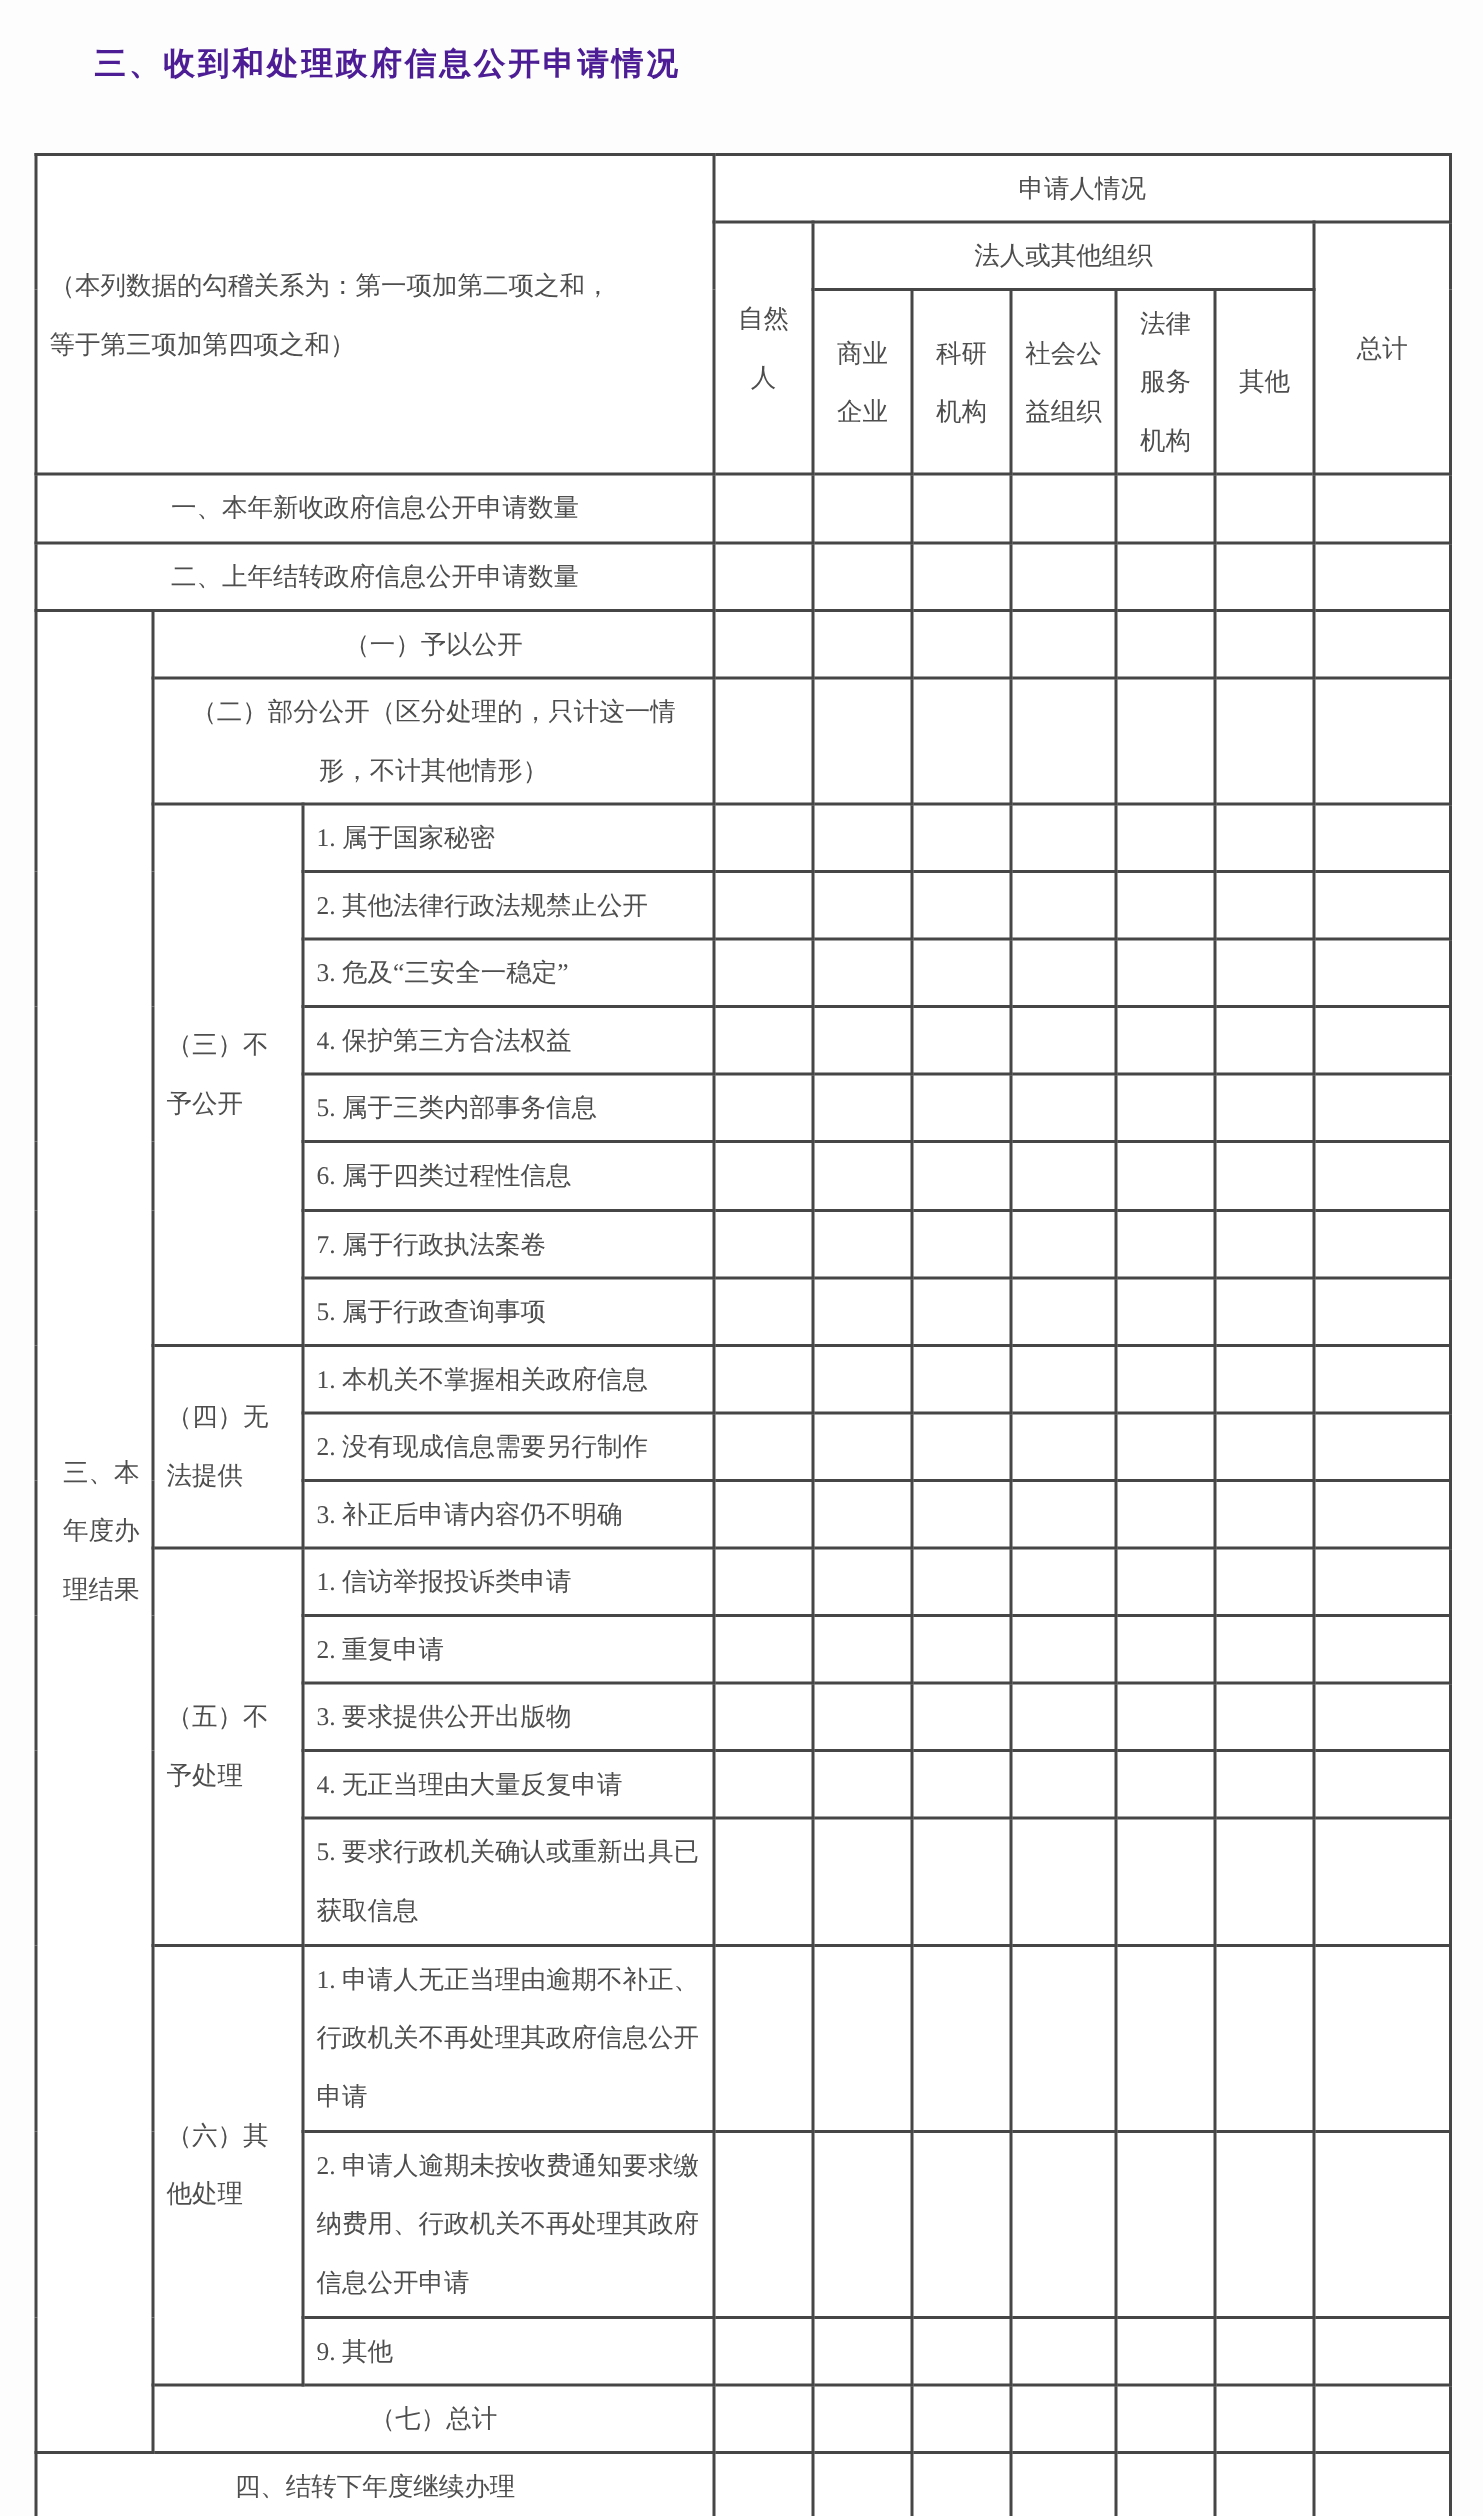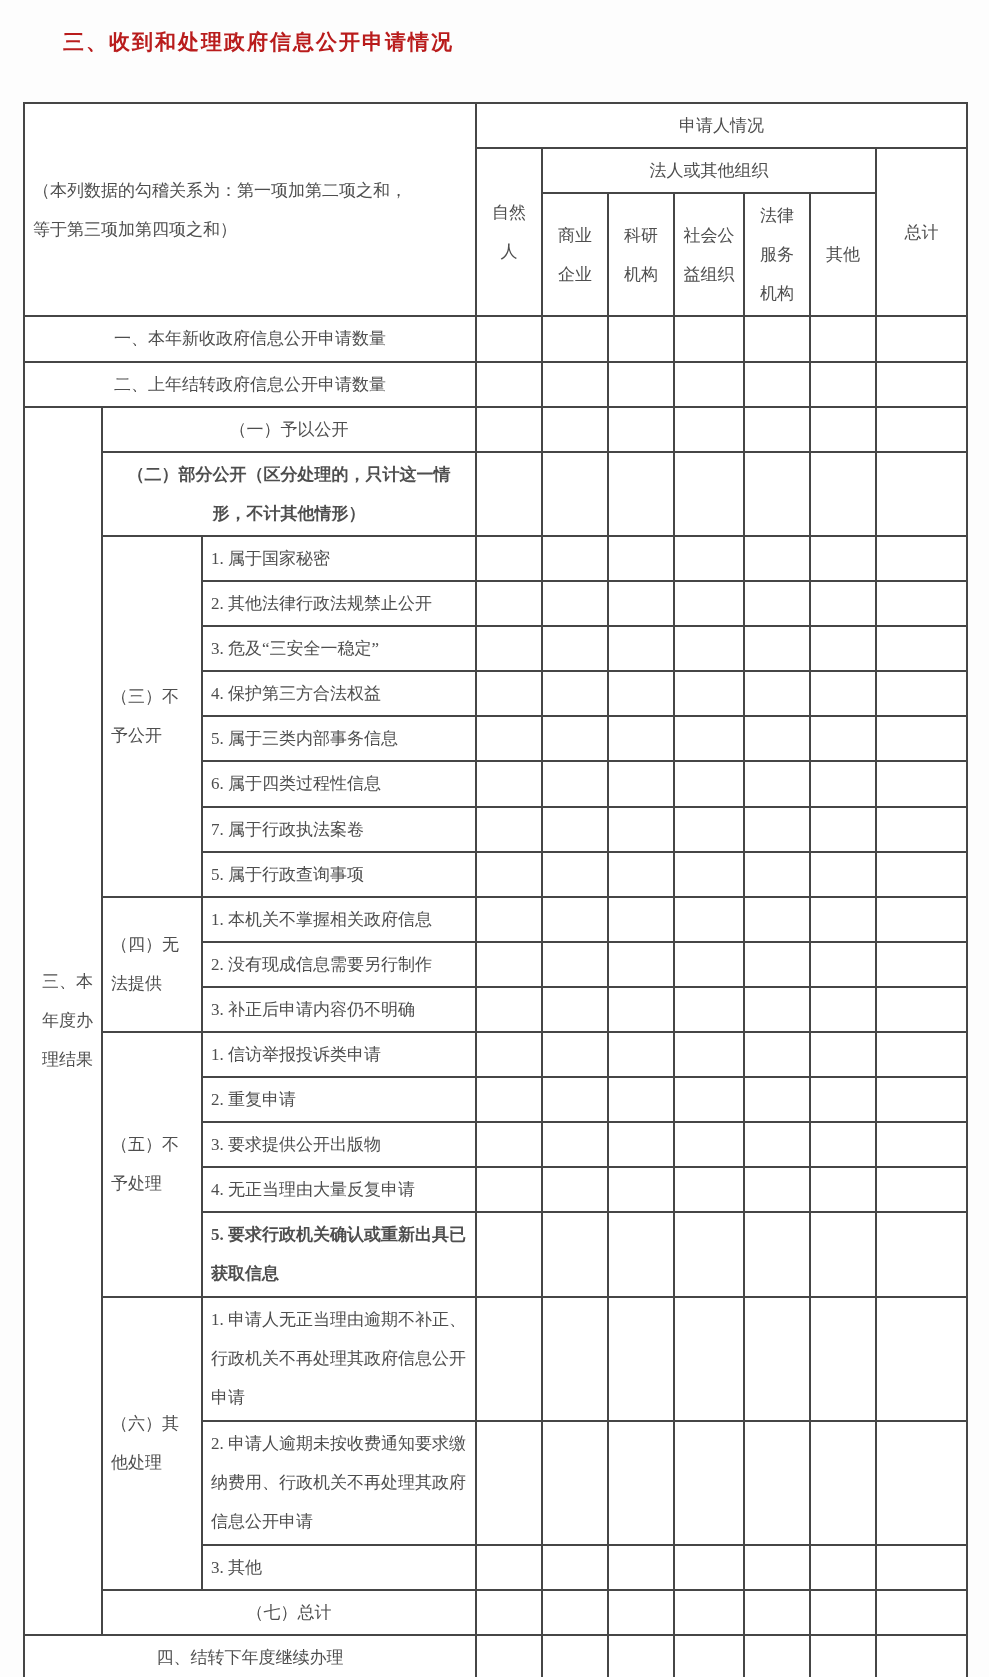--- a/index.html
+++ b/index.html
@@ -9,21 +9,21 @@
     background:#fdfdfd;
     box-sizing:border-box;
     padding:28px 0 30px 0;
     font-family:"Liberation Serif","DejaVu Serif",serif;
     color:#4a4a4a;
   }
   .title{
     margin:0 0 0 63px;
     font-size:21px;
     font-weight:bold;
-    color:#b91c1c;
+    color:#4c1d95;
     letter-spacing:2px;
   }
   table.report{
     border-collapse:collapse;
     table-layout:fixed;
     width:943px;
     margin:46px 0 0 23px;
     background:#ffffff;
   }
   table.report td{
@@ -58,21 +58,21 @@
     padding:0 10px;
     line-height:3.0;
     text-align:left;
     margin-left:20px;
   }
   
   td.lbl{text-align:center;padding:2px 8px;}
   td.item{text-align:left;padding:2px 10px;}
   
   tr.rh1{height:42px;}
-  tr.rh2{height:84px;font-weight:bold;}
+  tr.rh2{height:84px;}
   tr.rh3{height:124px;}
   tr.hr1{height:45px;}
   tr.hr2{height:38px;}
   tr.hr3{height:110px;}
   td.cell{padding:0;}
 </style>
 </head>
 <body>
 
 <div class="page">
@@ -338,21 +338,21 @@
         <td class="item">2. 申请人逾期未按收费通知要求缴纳费用、行政机关不再处理其政府信息公开申请</td>
       <td class="cell"></td>
           <td class="cell"></td>
           <td class="cell"></td>
           <td class="cell"></td>
           <td class="cell"></td>
           <td class="cell"></td>
           <td class="cell"></td>
         </tr>
       <tr class="rh1">
-        <td class="item">3. 其他</td>
+        <td class="item">9. 其他</td>
       <td class="cell"></td>
           <td class="cell"></td>
           <td class="cell"></td>
           <td class="cell"></td>
           <td class="cell"></td>
           <td class="cell"></td>
           <td class="cell"></td>
         </tr>
 
       <tr class="rh1">

